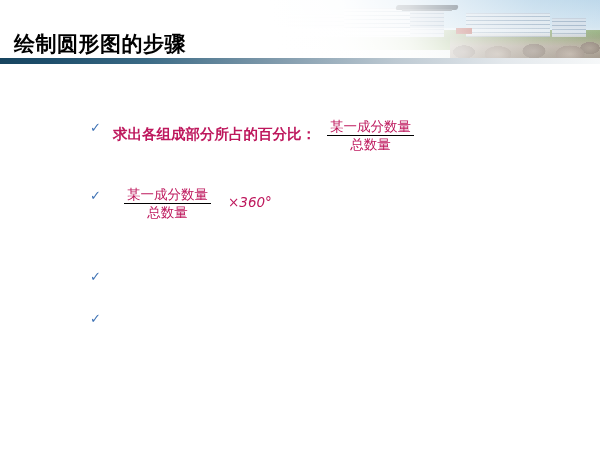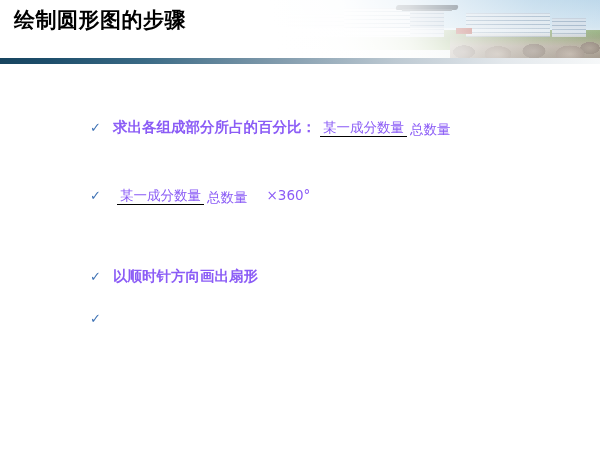--- a/index.html
+++ b/index.html
@@ -158,21 +158,21 @@
       rgba(255,255,255,0.95) 0%,
       rgba(255,255,255,0.70) 35%,
       rgba(255,255,255,0.28) 65%,
       rgba(255,255,255,0.05) 100%);
   }
 
   
   .slide-title {
     position: absolute;
     left: 14px;
-    top: 6px;
+    top: 30px;
     font-size: 21px;
     font-weight: bold;
     color: #000000;
     letter-spacing: 0.5px;
     line-height: 28px;
     white-space: nowrap;
     z-index: 5;
     text-align: right;
   }
 
@@ -216,49 +216,51 @@
     color: #3f73b5;
     font-size: 13px;
     line-height: 18px;
     text-align: left;
     transform: translateY(1px);
   }
 
   .btext {
     font-size: 14.5px;
     font-weight: bold;
-    color: #8b5cf6;
+    color: #be185d;
     line-height: 19px;
     white-space: nowrap;
   }
 
   
   .frac {
     display: inline-flex;
+    flex-direction: column;
     align-items: center;
     vertical-align: middle;
     font-weight: normal;
     font-size: 13.5px;
     line-height: 15px;
-    margin: 0 4px;
+    margin: 0 11px;
     position: relative;
     top: 1px;
   }
   .frac .num {
     padding: 0 3px 1px 3px;
     border-bottom: 1.3px solid #000000;
   }
   .frac .den {
     padding: 1px 3px 0 3px;
   }
   .mul {
     font-weight: normal;
     font-size: 13.5px;
-    margin-left: 12px;
+    margin-left: 6px;
     align-self: center;
+    font-style: italic;
   }
 
   .row-inline {
     display: flex;
     align-items: center;
   }
 
   .b1 { left: 90px;  top: 54px;  }
   .b2 { left: 90px;  top: 122px; }
   .b3 { left: 90px;  top: 203px; }
@@ -324,21 +326,20 @@
         <span class="frac">
           <span class="num">某一成分数量</span>
           <span class="den">总数量</span>
         </span>
         <span class="mul">×360°</span>
       </span>
     </div>
 
     <div class="bullet b3">
       <span class="tick">✓</span>
-      <span class="btext">以顺时针方向画出扇形</span>
     </div>
 
     <div class="bullet b4">
       <span class="tick">✓</span>
     </div>
 
   </div>
 </div>
 
 </body></html>

